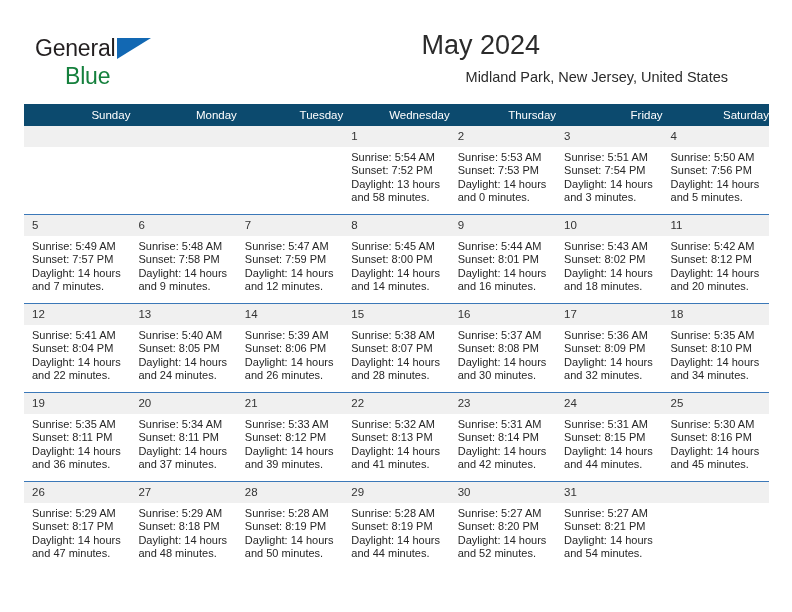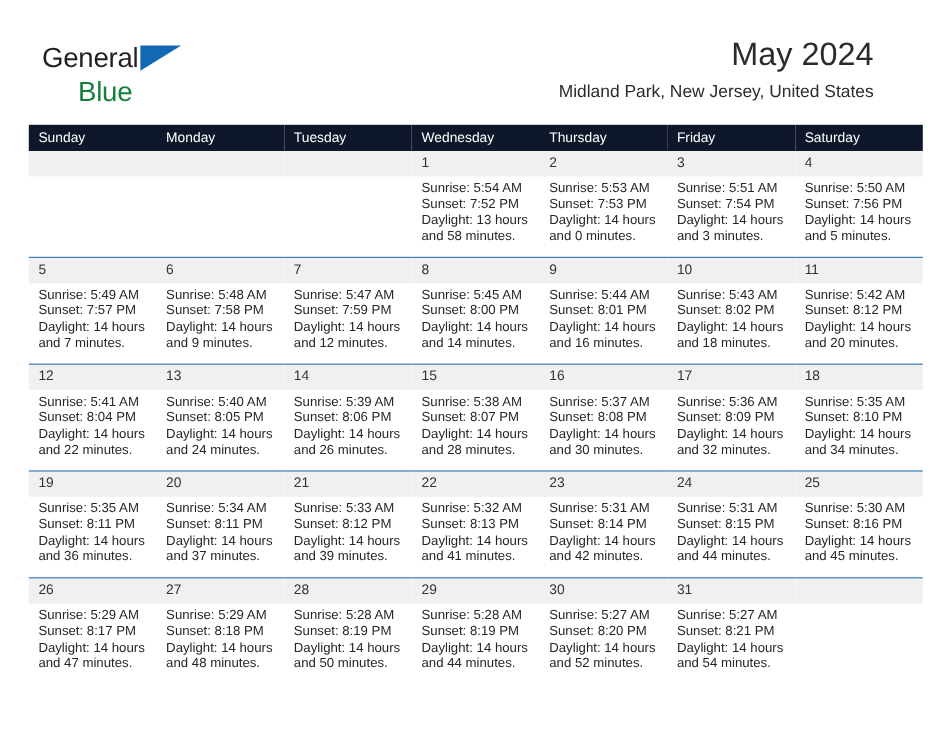--- a/index.html
+++ b/index.html
@@ -61,55 +61,56 @@
     width: 0;
     height: 0;
     border-left: 34px solid #1268b3;
     border-bottom: 21px solid transparent;
   }
 
   .title-block {
     position: absolute;
     right: 0;
     top: 0;
-    text-align: right;
+    text-align: left;
   }
   .cal-title {
     font-size: 27px;
     color: #2b2b2b;
     line-height: 34px;
     white-space: nowrap;
     font-weight: normal;
   }
   .cal-subtitle {
     margin-top: 6px;
     font-size: 14.5px;
     color: #2b2b2b;
     line-height: 18px;
     white-space: nowrap;
+    margin-left: 44px;
   }
 
   
   .calendar {
     position: absolute;
     left: 24px;
     top: 104px;
     width: 745px;
   }
   table.cal {
     width: 745px;
     border-collapse: collapse;
     table-layout: fixed;
   }
   table.cal th {
-    background: #0f172a;
+    background: #0c4a6e;
     color: #ffffff;
     font-size: 11.5px;
     font-weight: normal;
-    text-align: left;
+    text-align: right;
     padding: 5px 0 5px 8px;
     height: 11px;
     border: none;
   }
   table.cal td {
     vertical-align: top;
     padding: 0;
     border-top: 1.6px solid #3b78b8;
     height: 88px;
     background: #ffffff;

